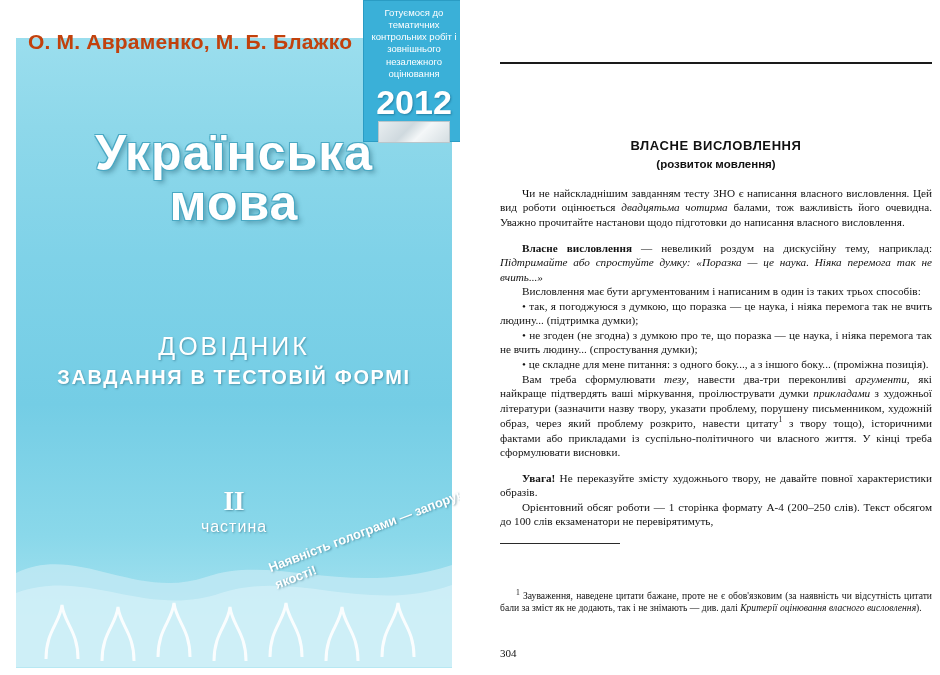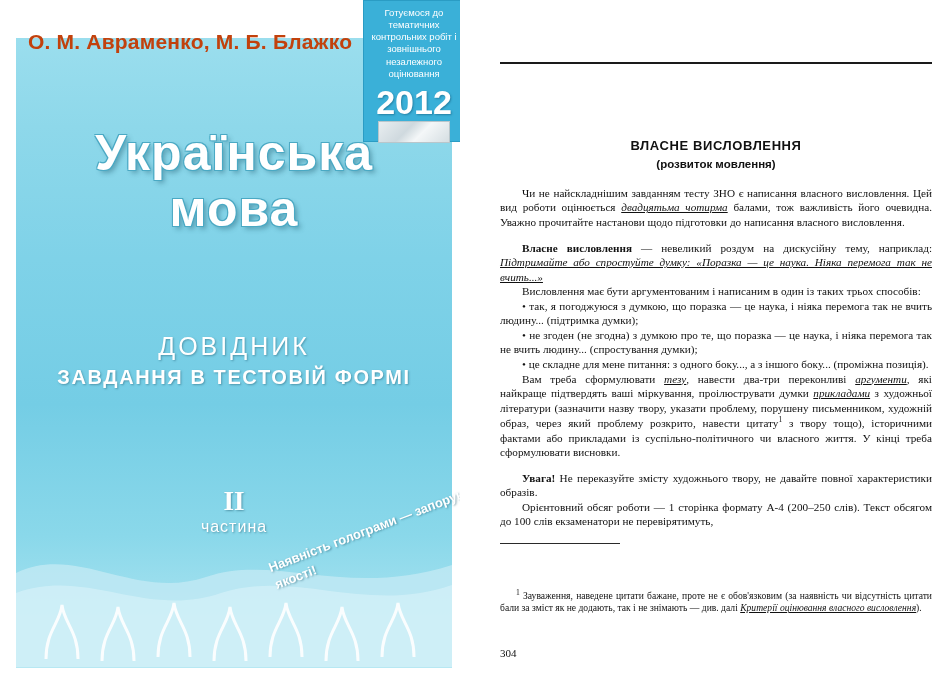--- a/index.html
+++ b/index.html
@@ -77,21 +77,21 @@
     text-shadow:
       -1px -1px 0 #4aa9c4,
        1px -1px 0 #4aa9c4,
       -1px  1px 0 #4aa9c4,
        1px  1px 0 #4aa9c4,
        3px 3px 5px rgba(30,90,110,0.45);
     line-height: 1.0;
     letter-spacing: 1px;
   }
   .t1 { font-size: 50px; }
-  .t2 { font-size: 50px; margin-top: 6px; }
+  .t2 { font-size: 50px; }
   .t3 { font-size: 42px; margin-top: 6px; }
 
   .subtitle1 {
     position: absolute;
     left: 0; top: 332px; width: 452px;
     text-align: center;
     font-family: "Liberation Sans", sans-serif;
     font-size: 25px;
     font-weight: normal;
     color: #ffffff;
@@ -225,21 +225,21 @@
     font-size: 11.5px;
     font-weight: bold;
     margin: 2px 0 14px 0;
   }
   p.para {
     margin: 0 0 0 0;
     text-indent: 22px;
   }
   p.gap { margin-top: 11px; }
   .b { font-weight: bold; }
-  .i { font-style: italic; text-decoration: underline; }
+  .i { font-style: italic; }
 
   .footnote-sep {
     width: 120px;
     border-top: 1px solid #2a2a2a;
     margin: 14px 0 4px 0;
   }
   .footnote {
     font-family: "Liberation Serif", serif;
     font-size: 9.6px;
     line-height: 1.28;

